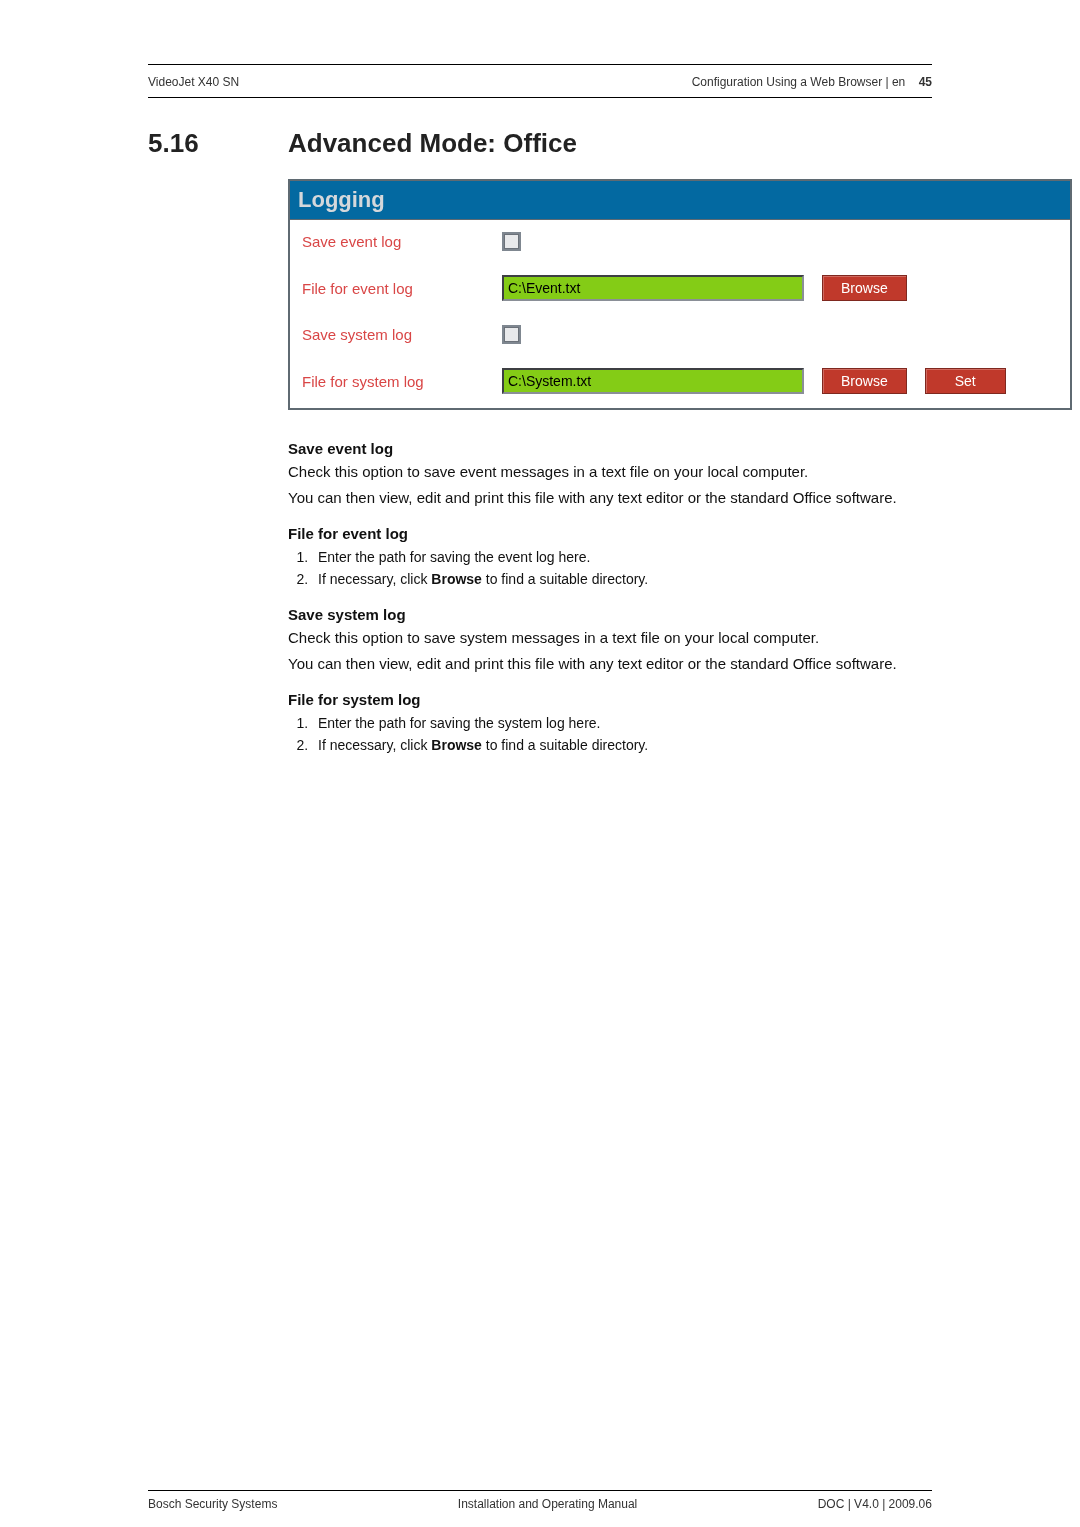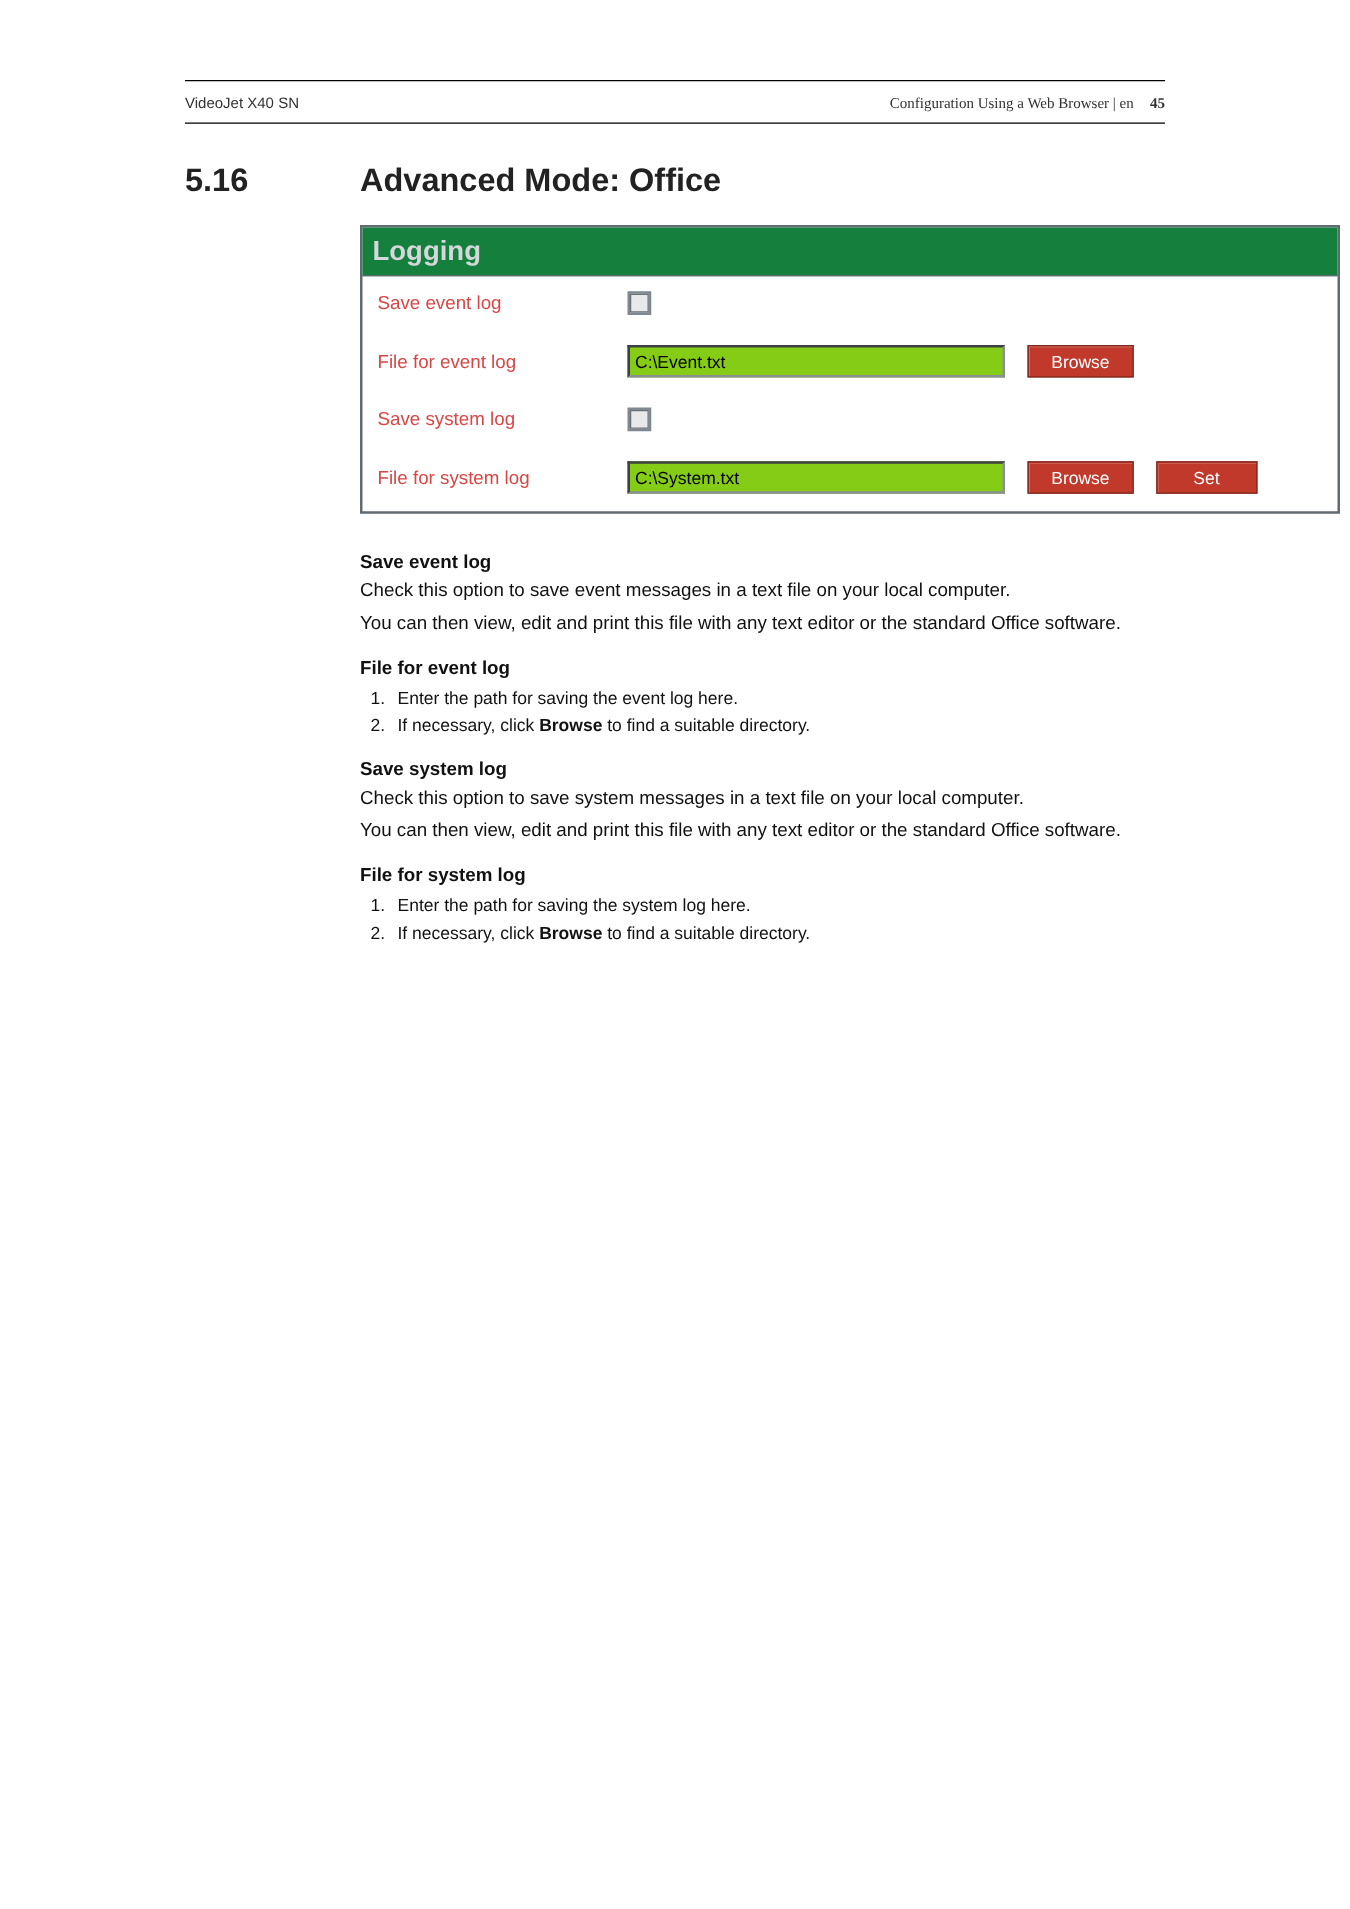--- a/index.html
+++ b/index.html
@@ -23,21 +23,20 @@
   }
   .header-row {
     display: flex;
     justify-content: space-between;
     font-size: 12px;
     color: #333;
     padding: 4px 0;
   }
   .header-right {
     text-align: right;
-    font-family: Liberation Serif, serif;
   }
   .header-right .page-num {
     font-weight: bold;
     margin-left: 10px;
   }
   .header-bottom-rule {
     border-top: 1px solid #000;
     margin-top: 4px;
     margin-bottom: 30px;
   }
@@ -58,21 +57,21 @@
   .content-col {
     margin-left: 140px;
   }
   .panel {
     border: 2px solid #5f6a72;
     background: #fff;
     width: 780px;
     margin-bottom: 30px;
   }
   .panel-header {
-    background: #15803d;
+    background: #0369a1;
     color: #d5d8db;
     font-size: 22px;
     font-weight: bold;
     padding: 6px 8px;
     border-bottom: 1px solid #5f6a72;
   }
   .form-row {
     display: flex;
     align-items: center;
     padding: 12px 12px;
@@ -221,13 +220,21 @@
     <p class="body">Check this option to save system messages in a text file on your local computer.</p>
     <p class="body">You can then view, edit and print this file with any text editor or the standard Office software.</p>
 
     <h4 class="subhead">File for system log</h4>
     <ol class="proc">
       <li><span>Enter the path for saving the system log here.</span></li>
       <li><span>If necessary, click </span><b>Browse</b><span> to find a suitable directory.</span></li>
     </ol>
   </div>
 
+  <div class="footer">
+    <div class="footer-rule"></div>
+    <div class="footer-row">
+      <div>Bosch Security Systems</div>
+      <div>Installation and Operating Manual</div>
+      <div>DOC | V4.0 | 2009.06</div>
+    </div>
+  </div>
 </div>
 
 </body></html>

